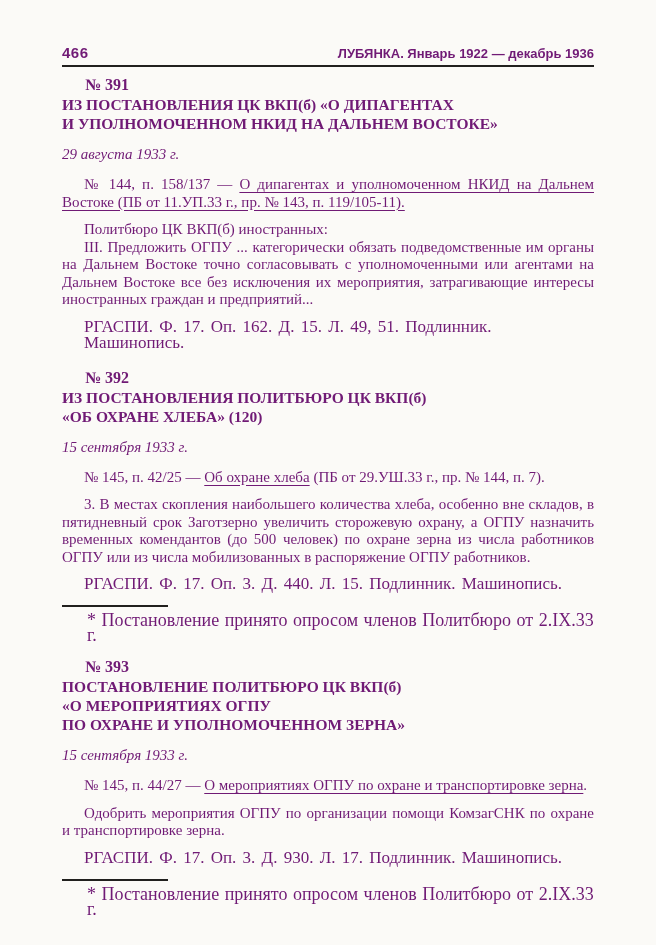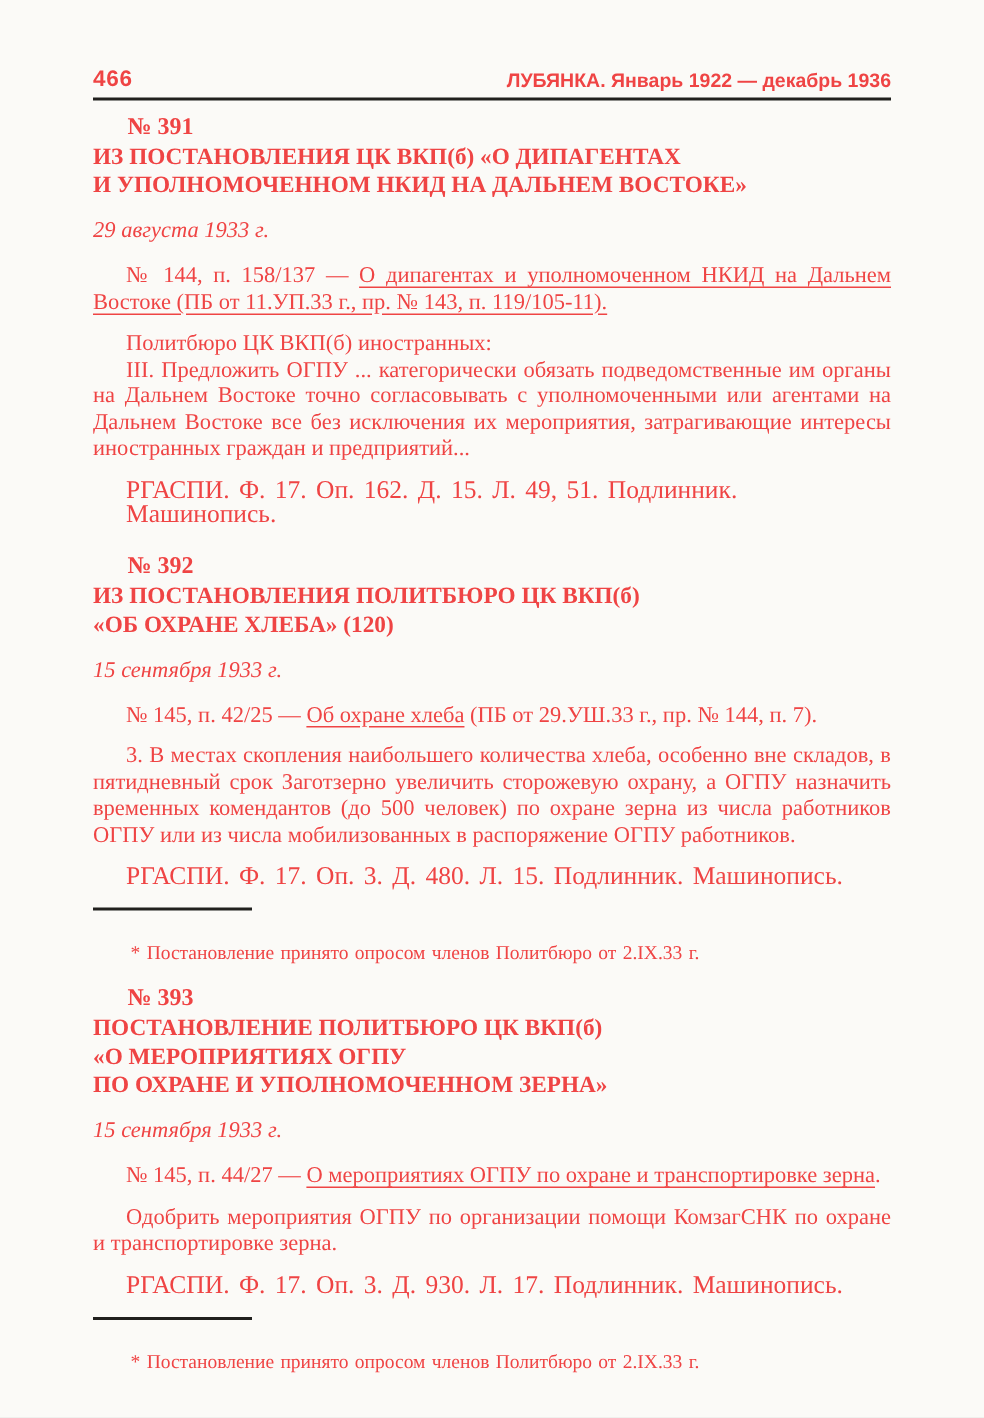--- a/index.html
+++ b/index.html
@@ -1,21 +1,21 @@
 <!DOCTYPE html>
 <html><head>
 <meta charset="utf-8">
 <style>
   html,body { margin:0; padding:0; background:#e8e8e6; }
   .page {
     position:relative;
     width:656px; height:945px;
     margin:0 auto;
     background:#fbfaf7;
-    color:#ef4444;
+    color:#701a75;
     font-family:"Liberation Serif", serif;
     box-sizing:border-box;
     padding:44px 62px 0 62px;
     overflow:hidden;
   }
   
   .running-head {
     display:flex; justify-content:space-between; align-items:flex-end;
     font-family:"Liberation Sans", sans-serif;
     border-bottom:2px solid #21201e;
@@ -42,22 +42,22 @@
   .archive {
     margin-top:10px;
     font-size:17px; line-height:16px;
     padding-left:22px;
     word-spacing:2px;
   }
 
   .fn-block { margin-top:13px; }
   .fn-rule  { width:106px; height:0; border-top:2px solid #21201e; }
   .fn-text  {
-    font-size:13px; line-height:15px;
-    padding-left:25px; margin-top:20px;
+    font-size:18px; line-height:15px;
+    padding-left:25px; margin-top:6px;
     word-spacing:1px;
   }
 
   .doc392 .doc-head { margin-top:17px; }
   .doc393 .doc-head { margin-top:14px; }
 </style>
 </head>
 <body>
 
 <div class="page">
@@ -86,21 +86,21 @@
     <div class="doc-head">
       <div class="doc-num">№ 392</div>
       <span class="doc-title-line">ИЗ ПОСТАНОВЛЕНИЯ ПОЛИТБЮРО ЦК ВКП(б)</span>
       <span class="doc-title-line">«ОБ ОХРАНЕ ХЛЕБА» (120)</span>
     </div>
     <div class="doc-date">15 сентября 1933 г.</div>
     <p class="para entry"><span>№ 145, п. 42/25 — </span><span class="u">Об охране хлеба</span><span> (ПБ от 29.УШ.33 г., пр. № 144, п. 7).</span></p>
     <div class="body-block">
       <p class="para">3. В местах скопления наибольшего количества хлеба, особенно вне складов, в пятидневный срок Заготзерно увеличить сторожевую охрану, а ОГПУ назначить временных комендантов (до 500 человек) по охране зерна из числа работников ОГПУ или из числа мобилизованных в распоряжение ОГПУ работников.</p>
     </div>
-    <div class="archive">РГАСПИ. Ф. 17. Оп. 3. Д. 480. Л. 15. Подлинник. Машинопись.</div>
+    <div class="archive">РГАСПИ. Ф. 17. Оп. 3. Д. 440. Л. 15. Подлинник. Машинопись.</div>
     <div class="fn-block">
       <div class="fn-rule"></div>
       <div class="fn-text">* Постановление принято опросом членов Политбюро от 2.IX.33 г.</div>
     </div>
   </section>
 
   <section class="doc doc393">
     <div class="doc-head">
       <div class="doc-num">№ 393</div>
       <span class="doc-title-line">ПОСТАНОВЛЕНИЕ ПОЛИТБЮРО ЦК ВКП(б)</span>

